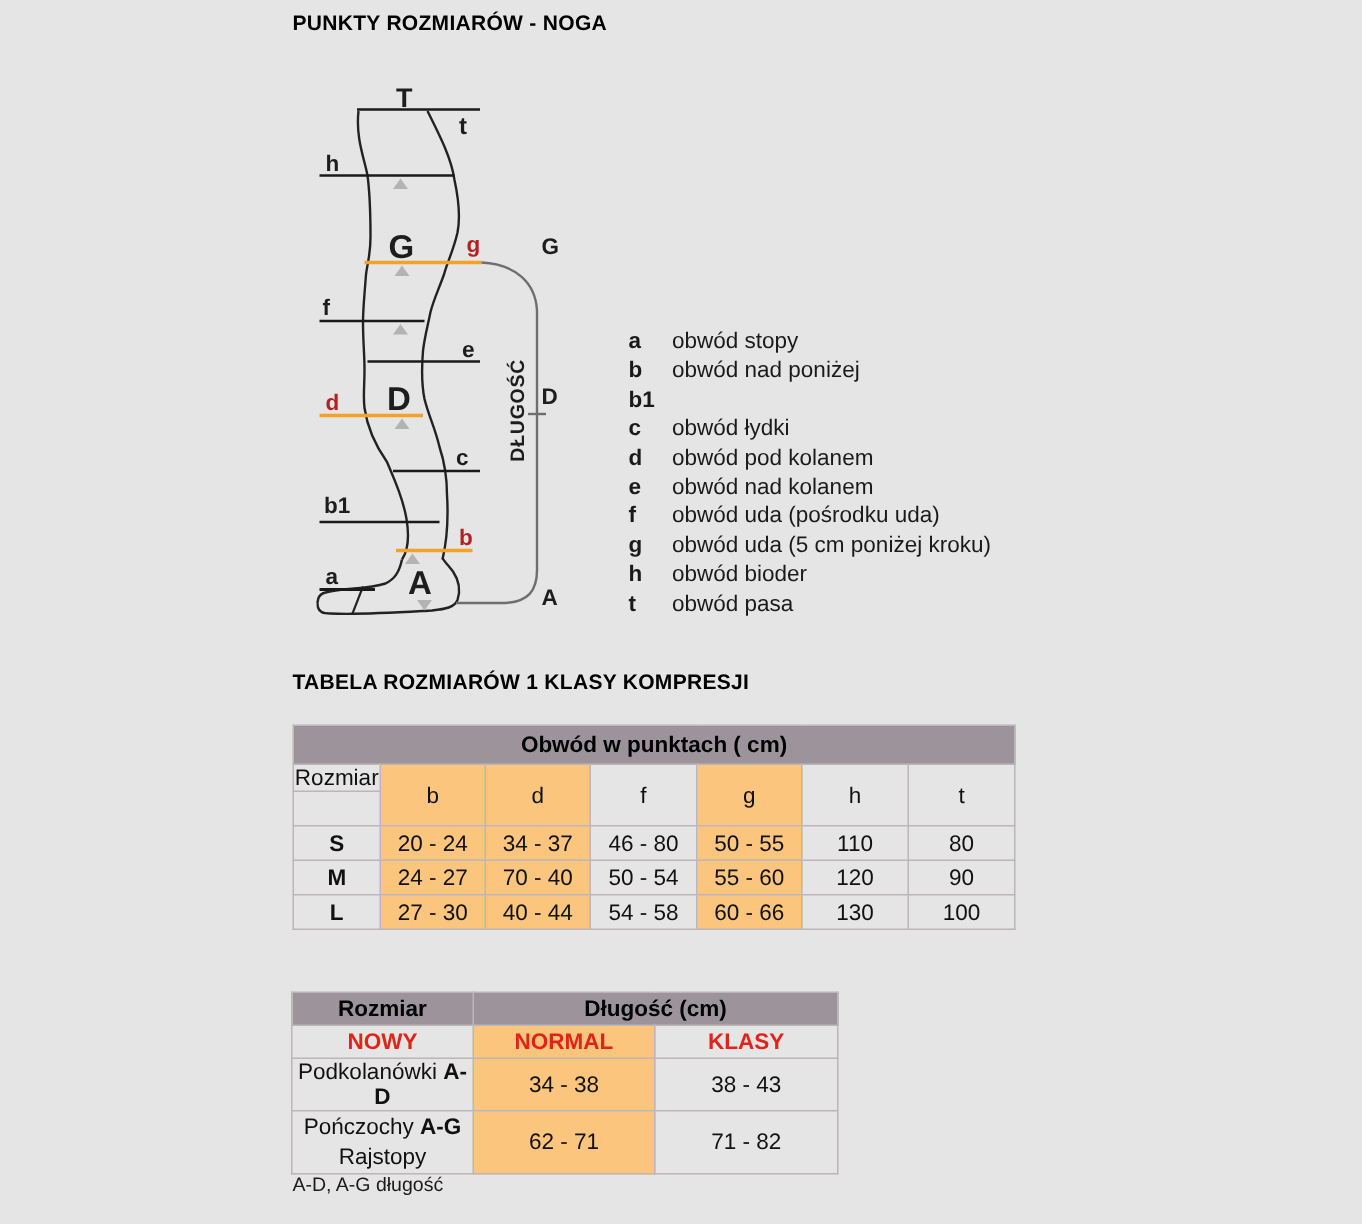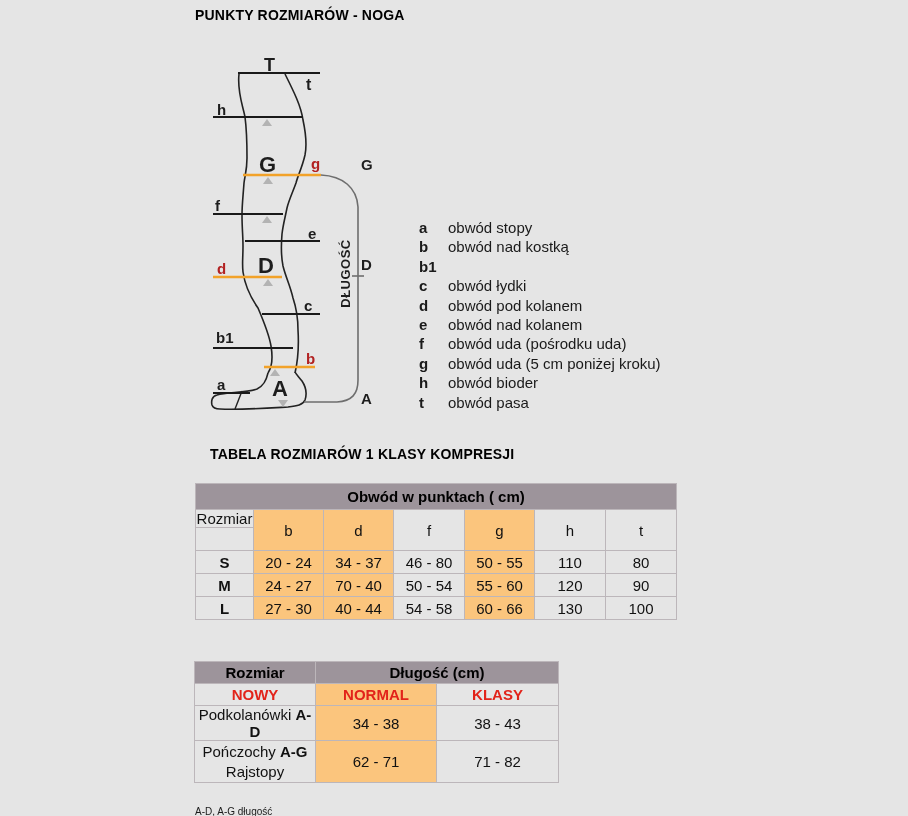--- a/index.html
+++ b/index.html
@@ -5,21 +5,21 @@
   html,body { margin:0; padding:0; background:#fff; }
   .page {
     position:relative; width:908px; height:816px; background:#e5e5e5;
     font-family:Liberation Sans, sans-serif; color:#1a1a1a; overflow:hidden;
   }
   .title {
     position:absolute; font-size:14px; font-weight:bold; color:#000;
     letter-spacing:.2px; white-space:nowrap;
   }
   #title1 { left:195px; top:7px; }
-  #title2 { left:195px; top:446px;margin-left:15px; }
+  #title2 { left:195px; top:446px; }
 
   
   .diagram { position:absolute; left:185px; top:50px; width:205px; height:368px; }
   .diagram svg { position:absolute; left:0; top:0; }
   .dlab { position:absolute; font-weight:bold; font-size:15px; color:#1d1d1d; white-space:nowrap; line-height:1; }
   .dlab.big { font-size:22px; }
   .dlab.red { color:#b22222; }
   .dlab.side { color:#1d1d1d; font-size:15px; }
   #lab-T { left:79px; top:6px; font-size:18px; }
   #lab-t { left:121px; top:27px; font-size:16px; }
@@ -67,21 +67,21 @@
   #size-table td.sizecol { font-weight:bold; }
 
   #length-table { position:absolute; left:194px; top:661px; width:364px; }
   #length-table td.hrow { height:21px; }
   #length-table td.vrow { height:21px; }
   #length-table td.r1 { height:20px; }
   #length-table td.r2 { height:41px; }
   #length-table .bold { font-weight:bold; }
   #length-table .twoline { line-height:20px; }
 
-  .footnote { position:absolute; left:195px; top:806px; font-size:10px; }
+  .footnote { position:absolute; left:195px; top:782px; font-size:13px; }
 </style>
 </head>
 <body>
 
 <div class="page">
 
   <div class="title" id="title1">PUNKTY ROZMIARÓW - NOGA</div>
 
   <div class="diagram">
     <svg width="205" height="368" viewBox="0 0 205 368">
@@ -142,21 +142,21 @@
     <span class="dlab" id="lab-len">DŁUGOŚĆ</span>
   </div>
 
   <div class="legend">
     <div class="legend-row">
         <span class="legend-key">a</span>
         <span>obwód stopy</span>
       </div>
     <div class="legend-row">
         <span class="legend-key">b</span>
-        <span>obwód nad kostką</span>
+        <span>obwód nad poniżej</span>
       </div>
     <div class="legend-row">
         <span class="legend-key">b1</span>
       </div>
     <div class="legend-row">
         <span class="legend-key">c</span>
         <span>obwód łydki</span>
       </div>
     <div class="legend-row">
         <span class="legend-key">d</span>

